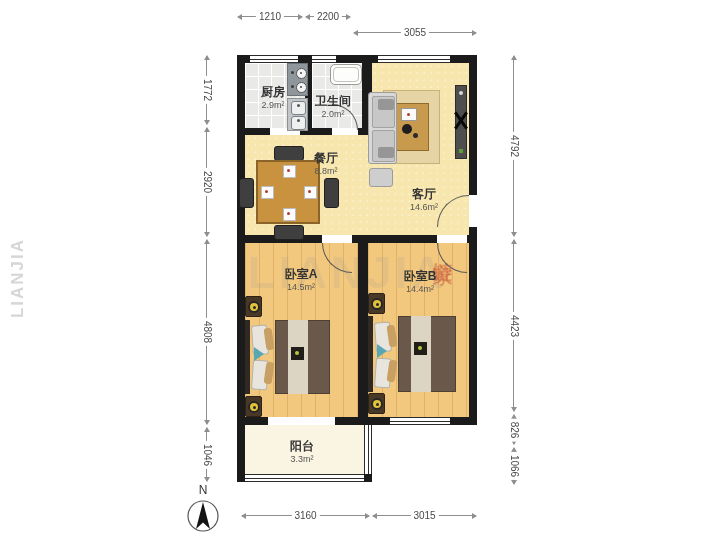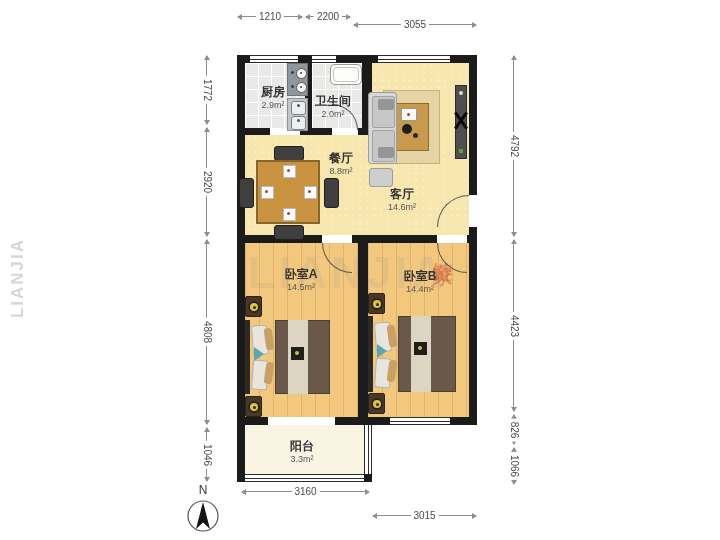--- a/index.html
+++ b/index.html
@@ -237,25 +237,25 @@
   </div>
 
   <div class="room-label" style="left:247px;top:86px;width:52px">
     <div class="rname">厨房</div>
       <div class="rarea">2.9m²</div>
   </div>
   <div class="room-label" style="left:306px;top:95px;width:54px">
     <div class="rname">卫生间</div>
       <div class="rarea">2.0m²</div>
   </div>
-  <div class="room-label" style="left:315px;top:152px;width:52px">
+  <div class="room-label" style="left:300px;top:152px;width:52px">
     <div class="rname">餐厅</div>
       <div class="rarea">8.8m²</div>
   </div>
-  <div class="room-label" style="left:376px;top:188px;width:52px">
+  <div class="room-label" style="left:398px;top:188px;width:52px">
     <div class="rname">客厅</div>
       <div class="rarea">14.6m²</div>
   </div>
   <div class="room-label" style="left:275px;top:268px;width:52px">
     <div class="rname">卧室A</div>
       <div class="rarea">14.5m²</div>
   </div>
   <div class="room-label" style="left:394px;top:270px;width:52px">
     <div class="rname">卧室B</div>
       <div class="rarea">14.4m²</div>
@@ -268,27 +268,27 @@
   <div class="h-dim" style="left:237px;top:12px;width:66px">
       <i class="arrL"></i>
       <i class="arrR"></i>
       <span class="lbl">1210</span>
     </div>
   <div class="h-dim" style="left:305px;top:12px;width:46px">
       <i class="arrL"></i>
       <i class="arrR"></i>
       <span class="lbl">2200</span>
     </div>
-  <div class="h-dim" style="left:353px;top:20px;width:124px">
+  <div class="h-dim" style="left:353px;top:28px;width:124px">
       <i class="arrL"></i>
       <i class="arrR"></i>
       <span class="lbl">3055</span>
     </div>
 
-  <div class="h-dim" style="left:241px;top:487px;width:129px">
+  <div class="h-dim" style="left:241px;top:511px;width:129px">
       <i class="arrL"></i>
       <i class="arrR"></i>
       <span class="lbl">3160</span>
     </div>
   <div class="h-dim" style="left:372px;top:511px;width:105px">
       <i class="arrL"></i>
       <i class="arrR"></i>
       <span class="lbl">3015</span>
     </div>
 

